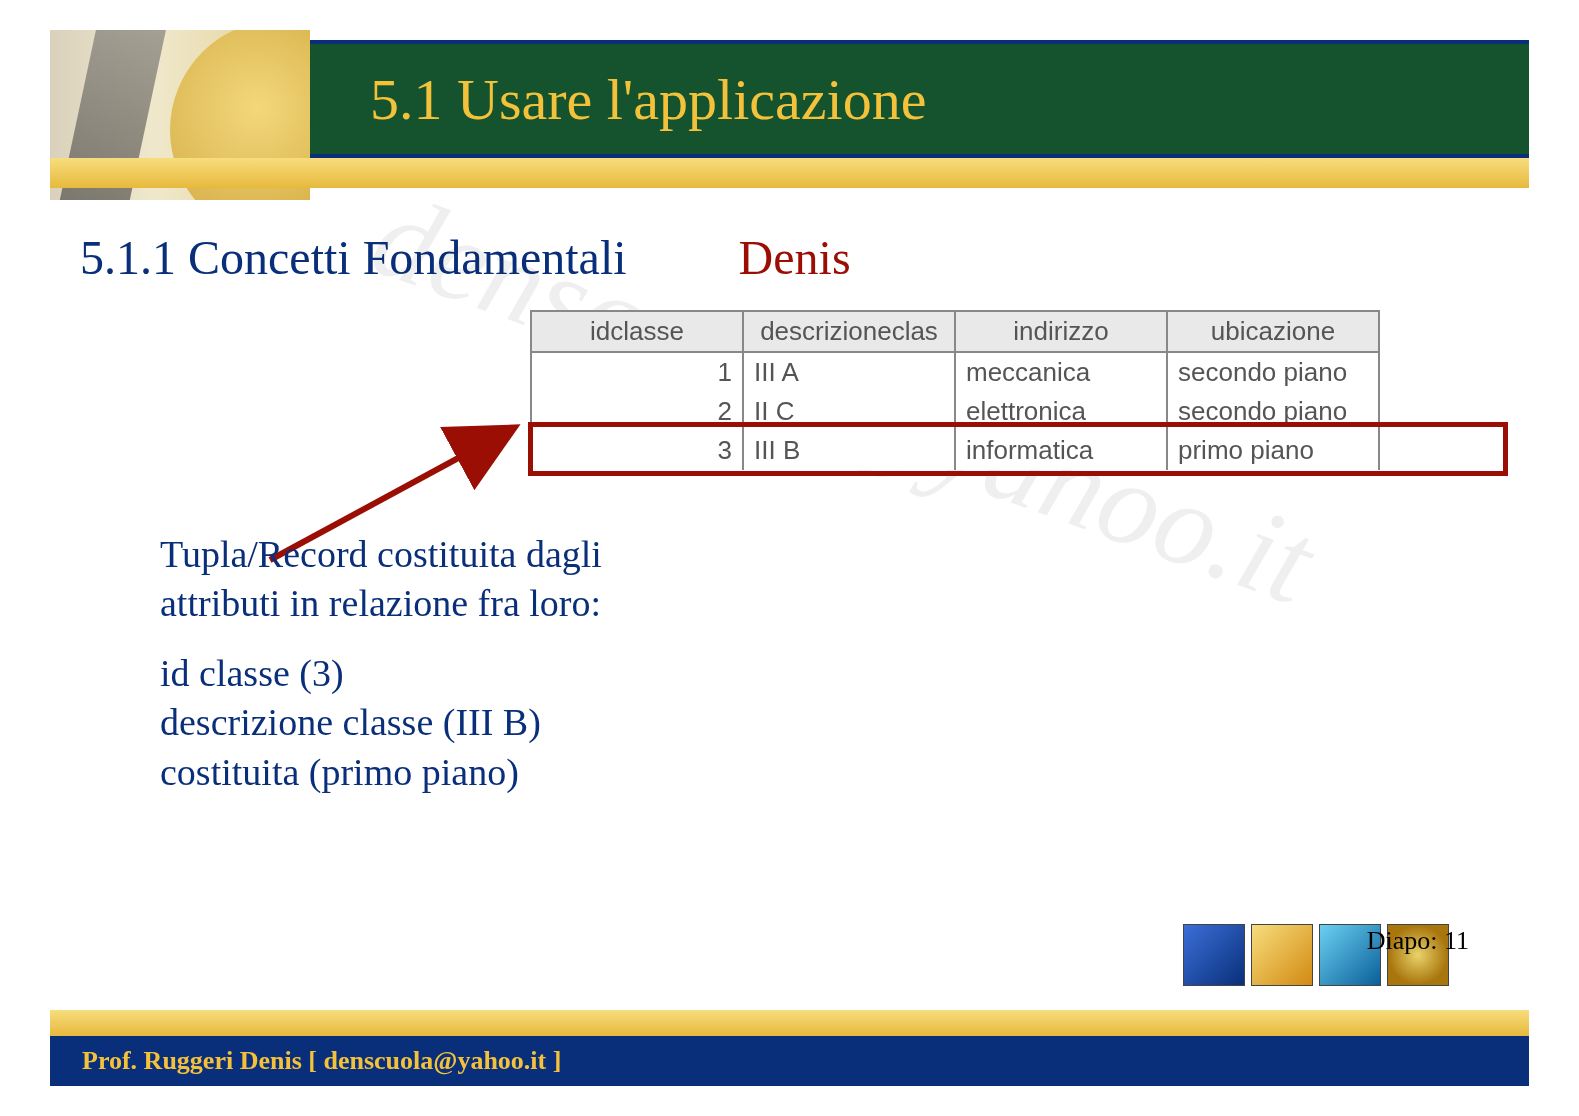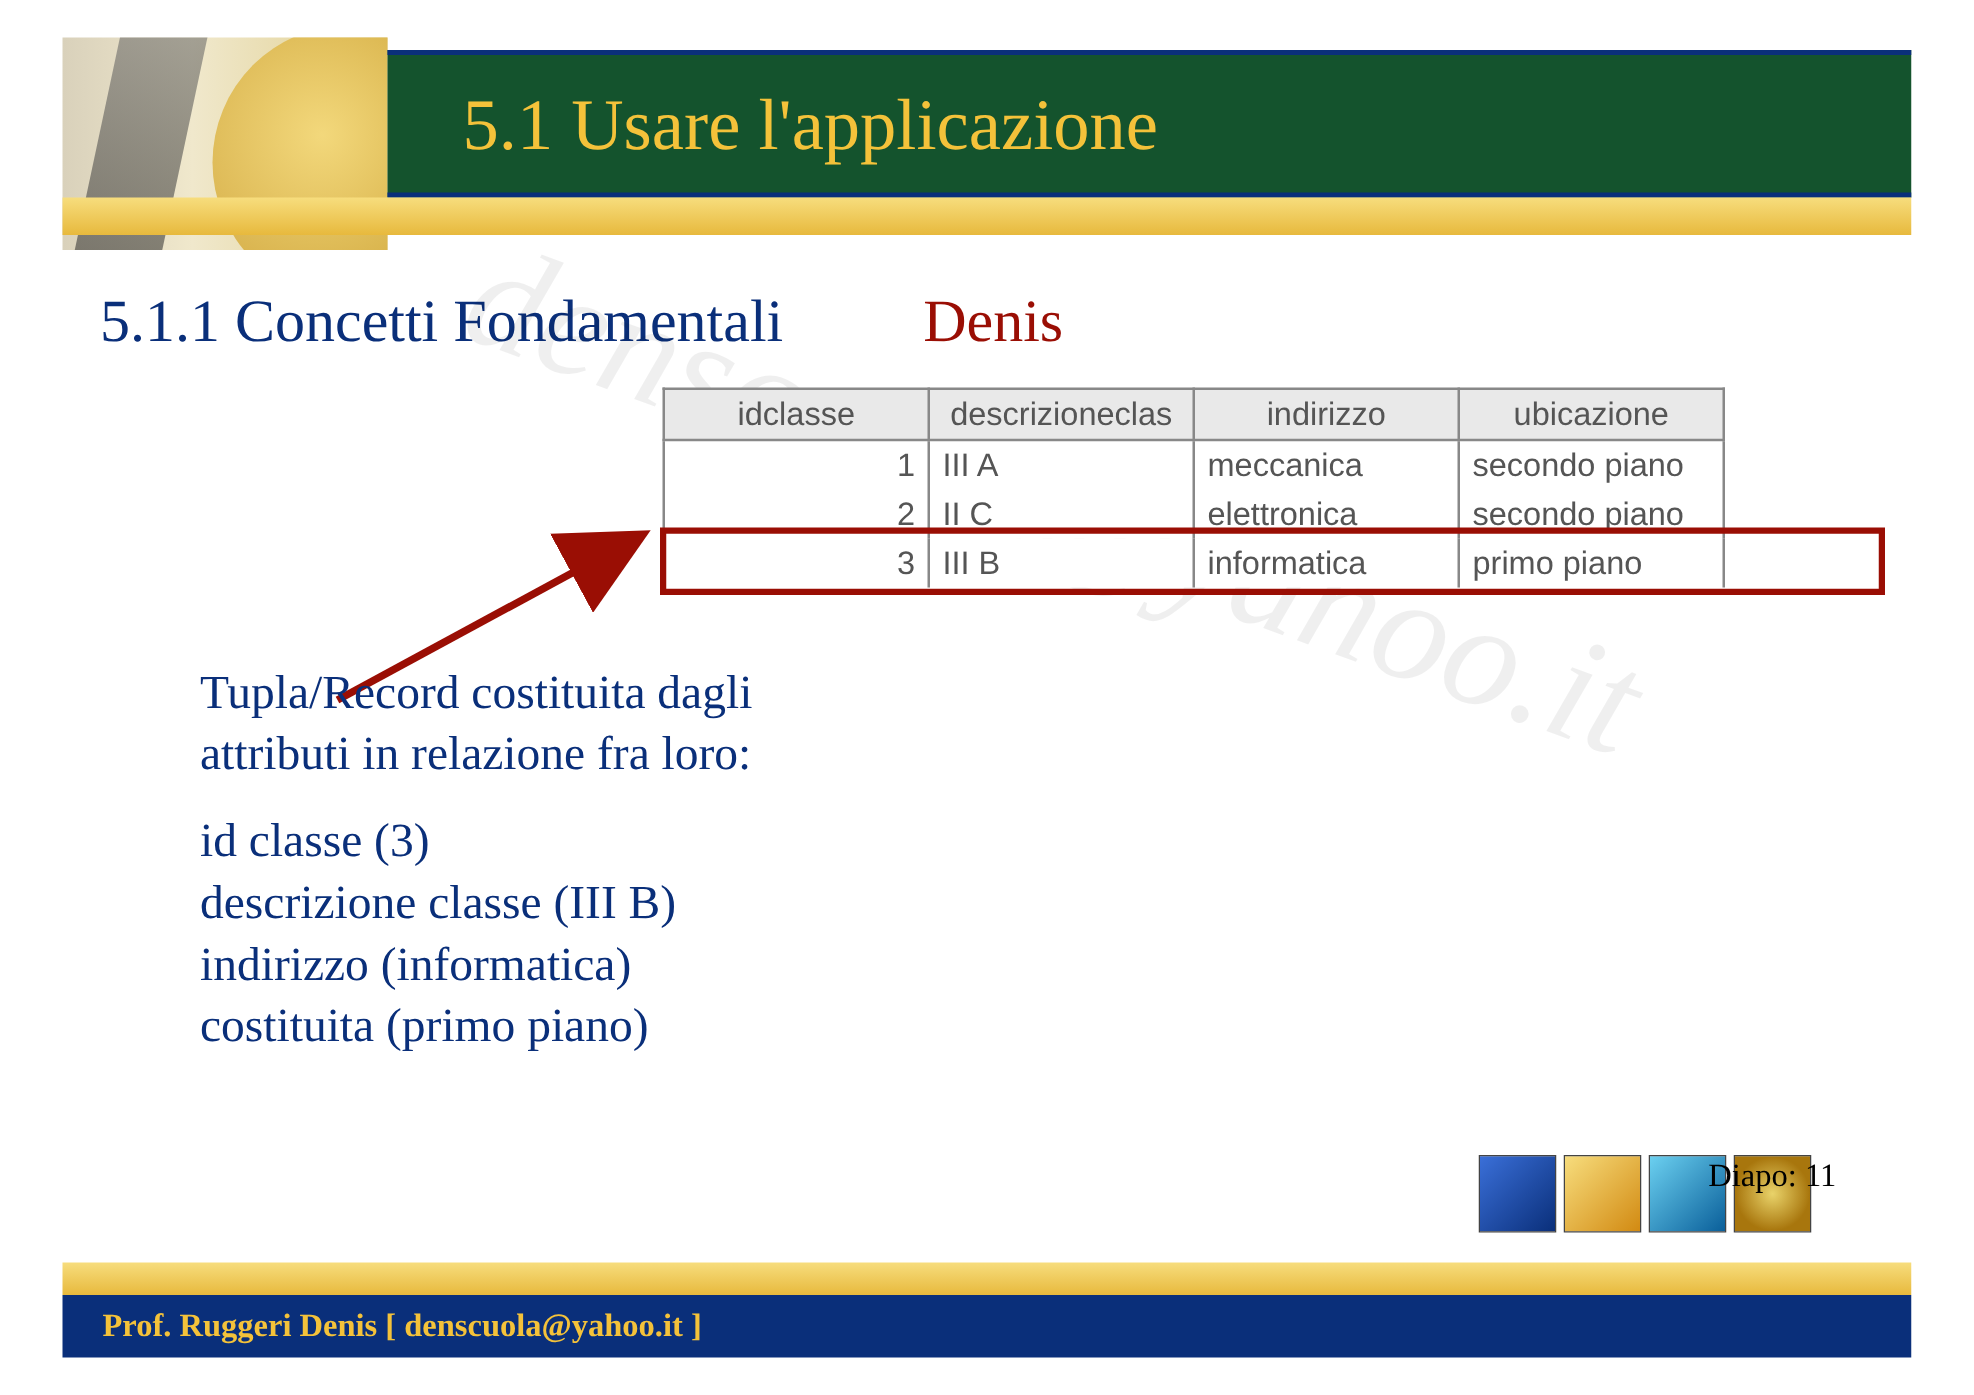--- a/index.html
+++ b/index.html
@@ -272,21 +272,20 @@
     </defs>
     <line x1="20" y1="150" x2="260" y2="20" stroke="#9a0e04" stroke-width="6" marker-end="url(#ah)"></line>
   </svg>
 
   <div class="body-text">
     <div>Tupla/Record costituita dagli</div>
     <div>attributi in relazione fra loro:</div>
     <div class="para2">
       <div>id classe (3)</div>
       <div>descrizione classe (III B)</div>
-      <div>indirizzo (informatica)</div>
       <div>costituita (primo piano)</div>
     </div>
   </div>
 
   <div class="footer-deco">
     <div class="sq"></div>
     <div class="sq b"></div>
     <div class="sq c"></div>
     <div class="sq d"></div>
   </div>

